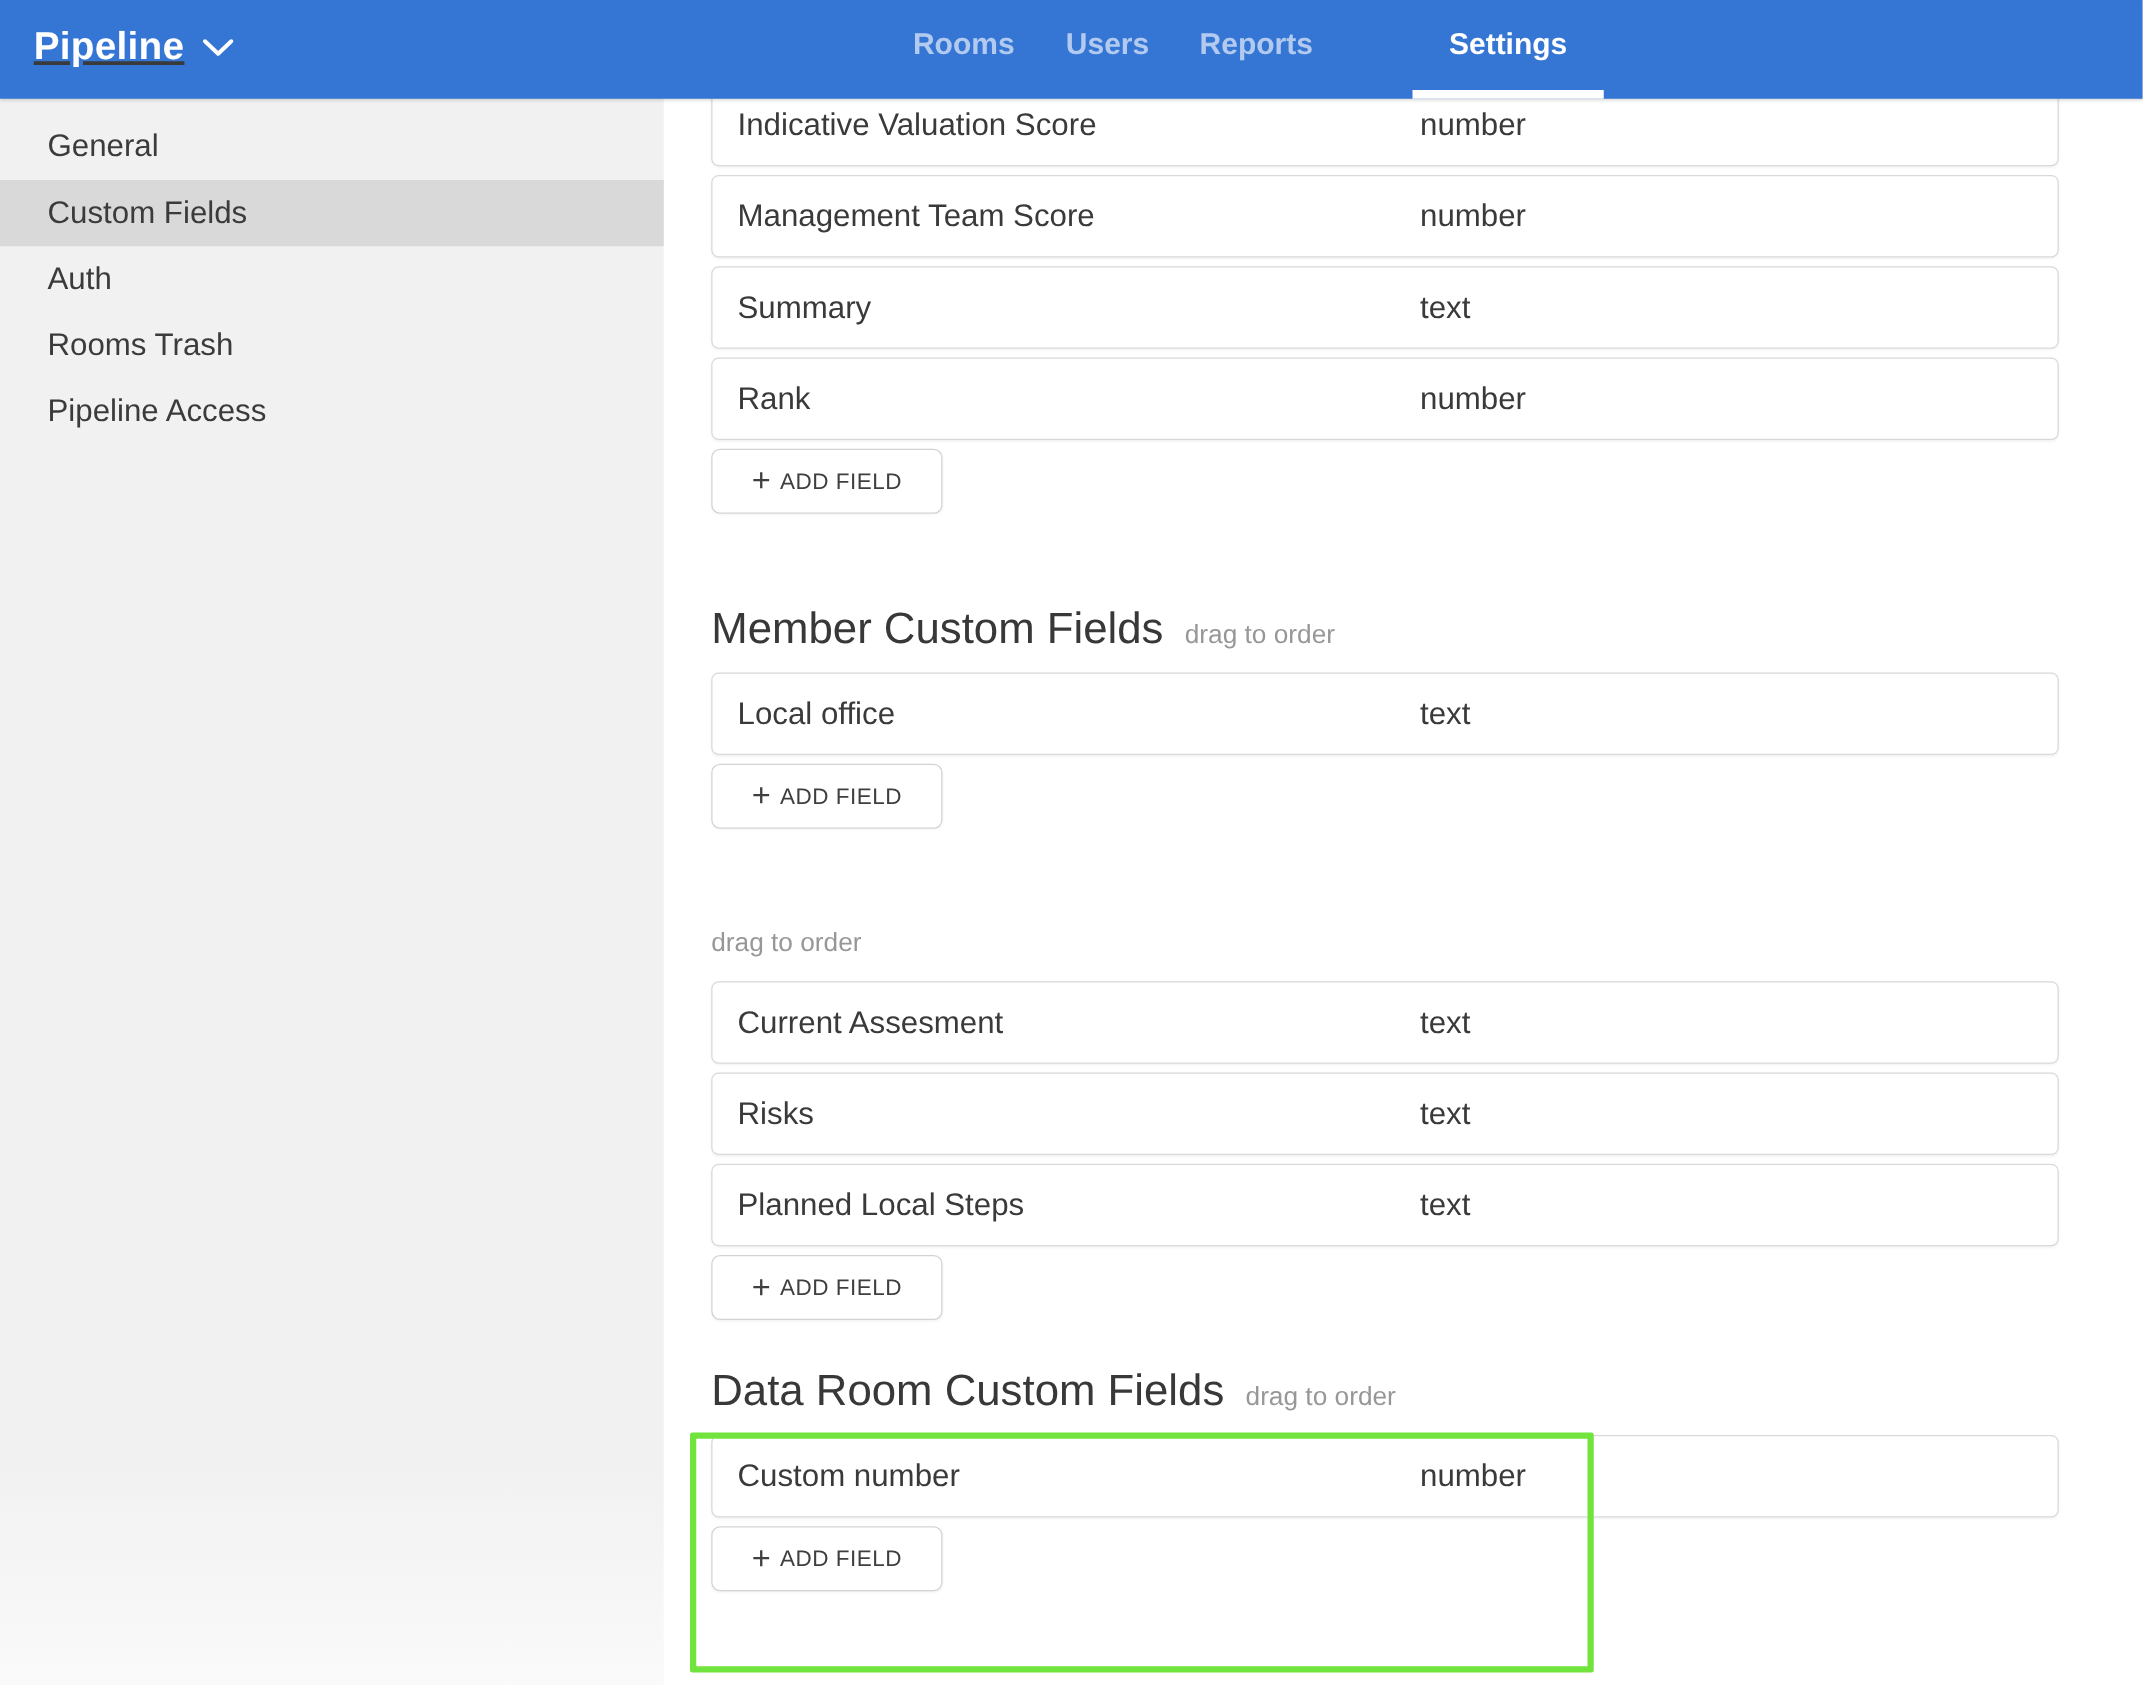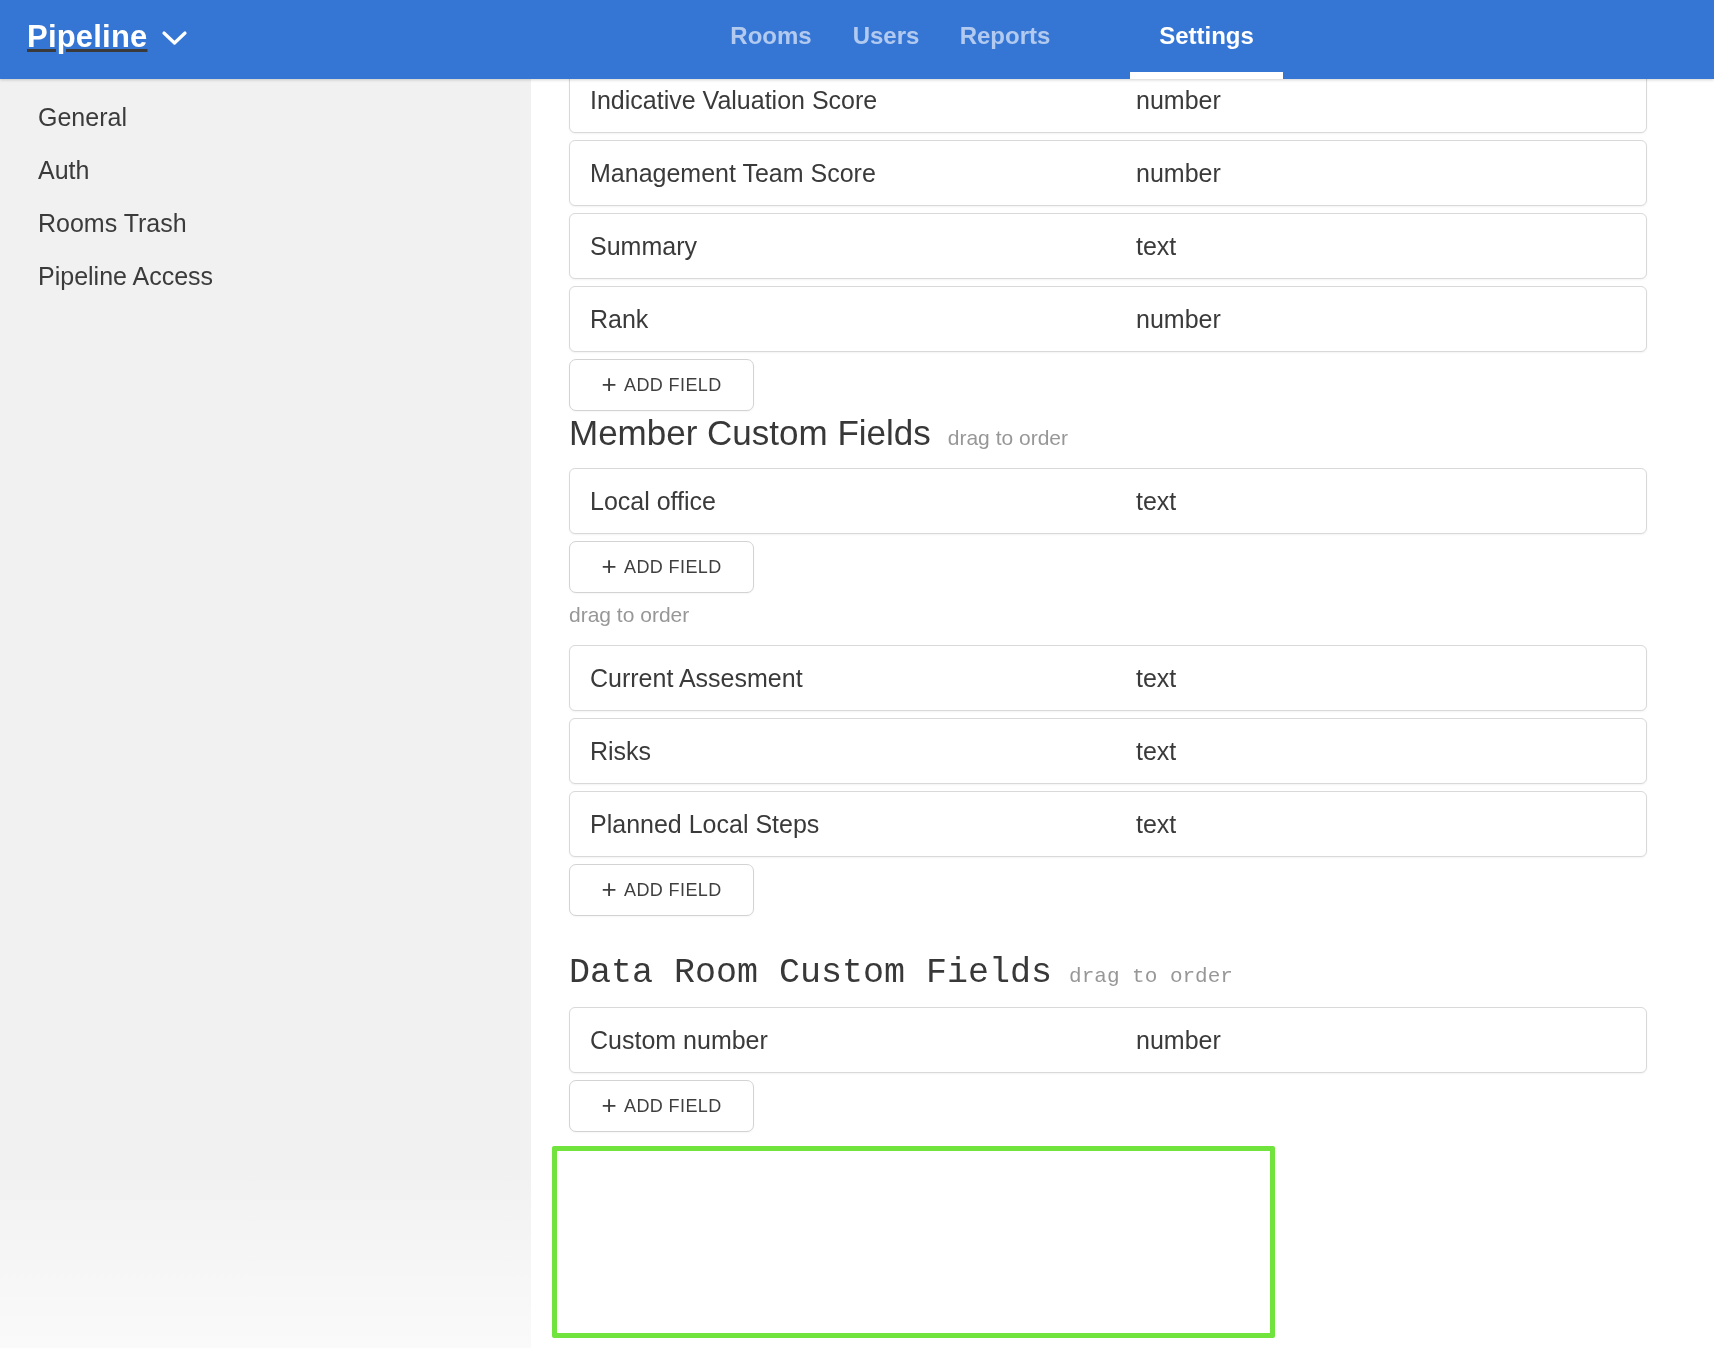--- a/index.html
+++ b/index.html
@@ -88,27 +88,27 @@
   .add-field{
     margin-top:7px;
     width:185px;height:52px;
     background:#fff;border:1px solid #d3d3d3;border-radius:7px;
     display:flex;align-items:center;justify-content:center;gap:7px;
     font-family:inherit;font-size:18px;color:#3f3f3f;letter-spacing:.4px;
     cursor:pointer;box-shadow:0 1px 2px rgba(0,0,0,.04);
   }
   .add-field .plus{font-size:26px;font-weight:400;line-height:1;margin-top:-3px;}
   .section-title{
-    margin-bottom:8px;
+    margin-top:70px;margin-bottom:8px;
     display:flex;align-items:baseline;gap:17px;
     font-size:35px;font-weight:400;color:#383838;line-height:44px;
     white-space:nowrap;
   }
   .section-title .hint{font-size:21px;color:var(--hint-gray);font-weight:400;}
-  .dataroom-section .section-title{margin-top:35px;font-family:Liberation Mono, monospace;}
+  .dataroom-section .section-title{margin-top:35px;}
 
   
   .highlight-rect{
     position:absolute;left:21px;top:1067px;width:723px;height:192px;
     border:5px solid var(--highlight-green);border-radius:2px;
     pointer-events:none;z-index:15;
   }
 </style>
 </head>
 <body>
@@ -128,20 +128,21 @@
     <div class="nav-tab tab-reports">Reports</div>
     <div class="nav-tab active tab-settings">
       <span>Settings</span>
       <span class="tab-underline"></span>
     </div>
   </nav>
 </header>
 
 <aside class="sidebar">
   <div class="side-item">General</div>
+  <div class="side-item selected">Custom Fields</div>
   <div class="side-item">Auth</div>
   <div class="side-item">Rooms Trash</div>
   <div class="side-item">Pipeline Access</div>
 </aside>
 
 <main class="main">
   <div class="content">
 
     <section class="fields-section first-section">
       <div class="rows">

